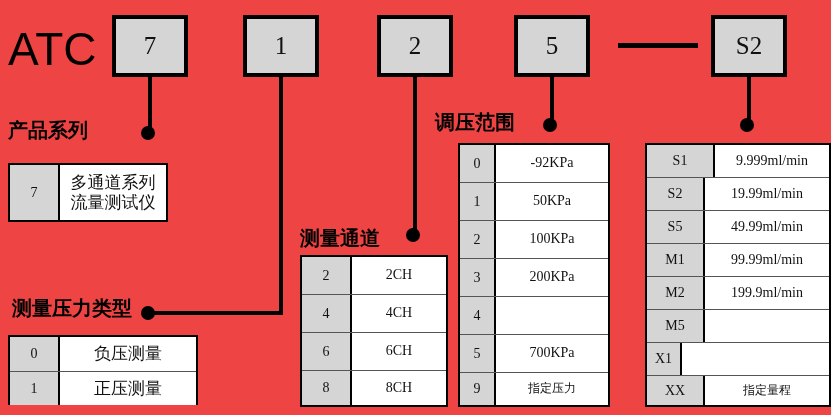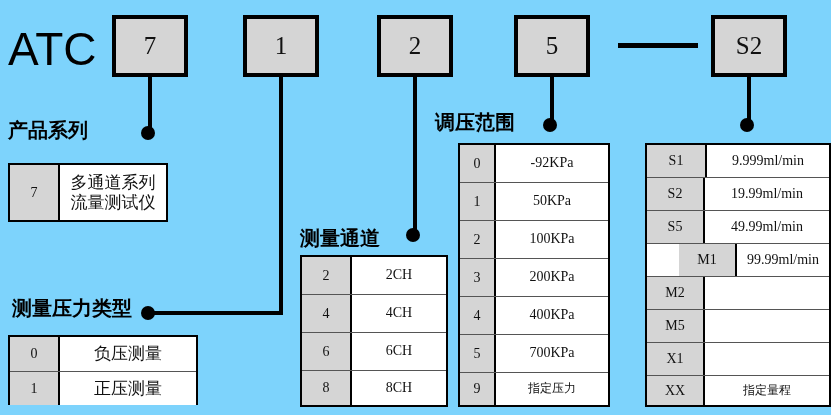--- a/index.html
+++ b/index.html
@@ -5,21 +5,21 @@
   html,body{margin:0;padding:0;background:#ffffff;}
   body{
     font-family:"Liberation Serif","DejaVu Serif",serif;
     color:#000;
     -webkit-font-smoothing:none;
   }
   #canvas{
     position:relative;
     width:831px;
     height:415px;
-    background:#7dd3fc;
+    background:#ef4444;
     overflow:hidden;
   }
 
   
   .prefix{
     position:absolute;
     font-family:"Liberation Sans","DejaVu Sans",sans-serif;
     font-size:46px;
     line-height:46px;
     letter-spacing:0px;
@@ -197,58 +197,58 @@
     <div class="optrow" style="height:38px;">
       <div class="optcode" style="width:36px;">2</div>
       <div class="optdesc">100KPa</div>
     </div>
     <div class="optrow" style="height:38px;">
       <div class="optcode" style="width:36px;">3</div>
       <div class="optdesc">200KPa</div>
     </div>
     <div class="optrow" style="height:38px;">
       <div class="optcode" style="width:36px;">4</div>
-      <div class="optdesc">400KPa</div>
     </div>
     <div class="optrow" style="height:38px;">
       <div class="optcode" style="width:36px;">5</div>
       <div class="optdesc">700KPa</div>
     </div>
     <div class="optrow" style="height:32px;">
       <div class="optcode" style="width:36px;">9</div>
       <div class="optdesc cn-small">指定压力</div>
     </div>
   </div>
 
 
   <div class="opttable" style="left:645px; top:143px; width:186px; height:264px;">
     <div class="optrow" style="height:33px;">
-      <div class="optcode" style="width:60px;">S1</div>
+      <div class="optcode" style="width:68px;">S1</div>
       <div class="optdesc">9.999ml/min</div>
     </div>
     <div class="optrow" style="height:33px;">
       <div class="optcode" style="width:58px;">S2</div>
       <div class="optdesc">19.99ml/min</div>
     </div>
     <div class="optrow" style="height:33px;">
       <div class="optcode" style="width:58px;">S5</div>
       <div class="optdesc">49.99ml/min</div>
     </div>
-    <div class="optrow" style="height:33px;padding-left:32px;">
+    <div class="optrow" style="height:33px;">
       <div class="optcode" style="width:58px;">M1</div>
       <div class="optdesc">99.99ml/min</div>
     </div>
     <div class="optrow" style="height:33px;">
       <div class="optcode" style="width:58px;">M2</div>
+      <div class="optdesc">199.9ml/min</div>
     </div>
     <div class="optrow" style="height:33px;">
       <div class="optcode" style="width:58px;">M5</div>
     </div>
     <div class="optrow" style="height:33px;">
-      <div class="optcode" style="width:58px;">X1</div>
+      <div class="optcode" style="width:35px;">X1</div>
     </div>
     <div class="optrow" style="height:29px;">
       <div class="optcode" style="width:58px;">XX</div>
       <div class="optdesc cn-small">指定量程</div>
     </div>
   </div>
 
 </div>
 
 </body></html>

